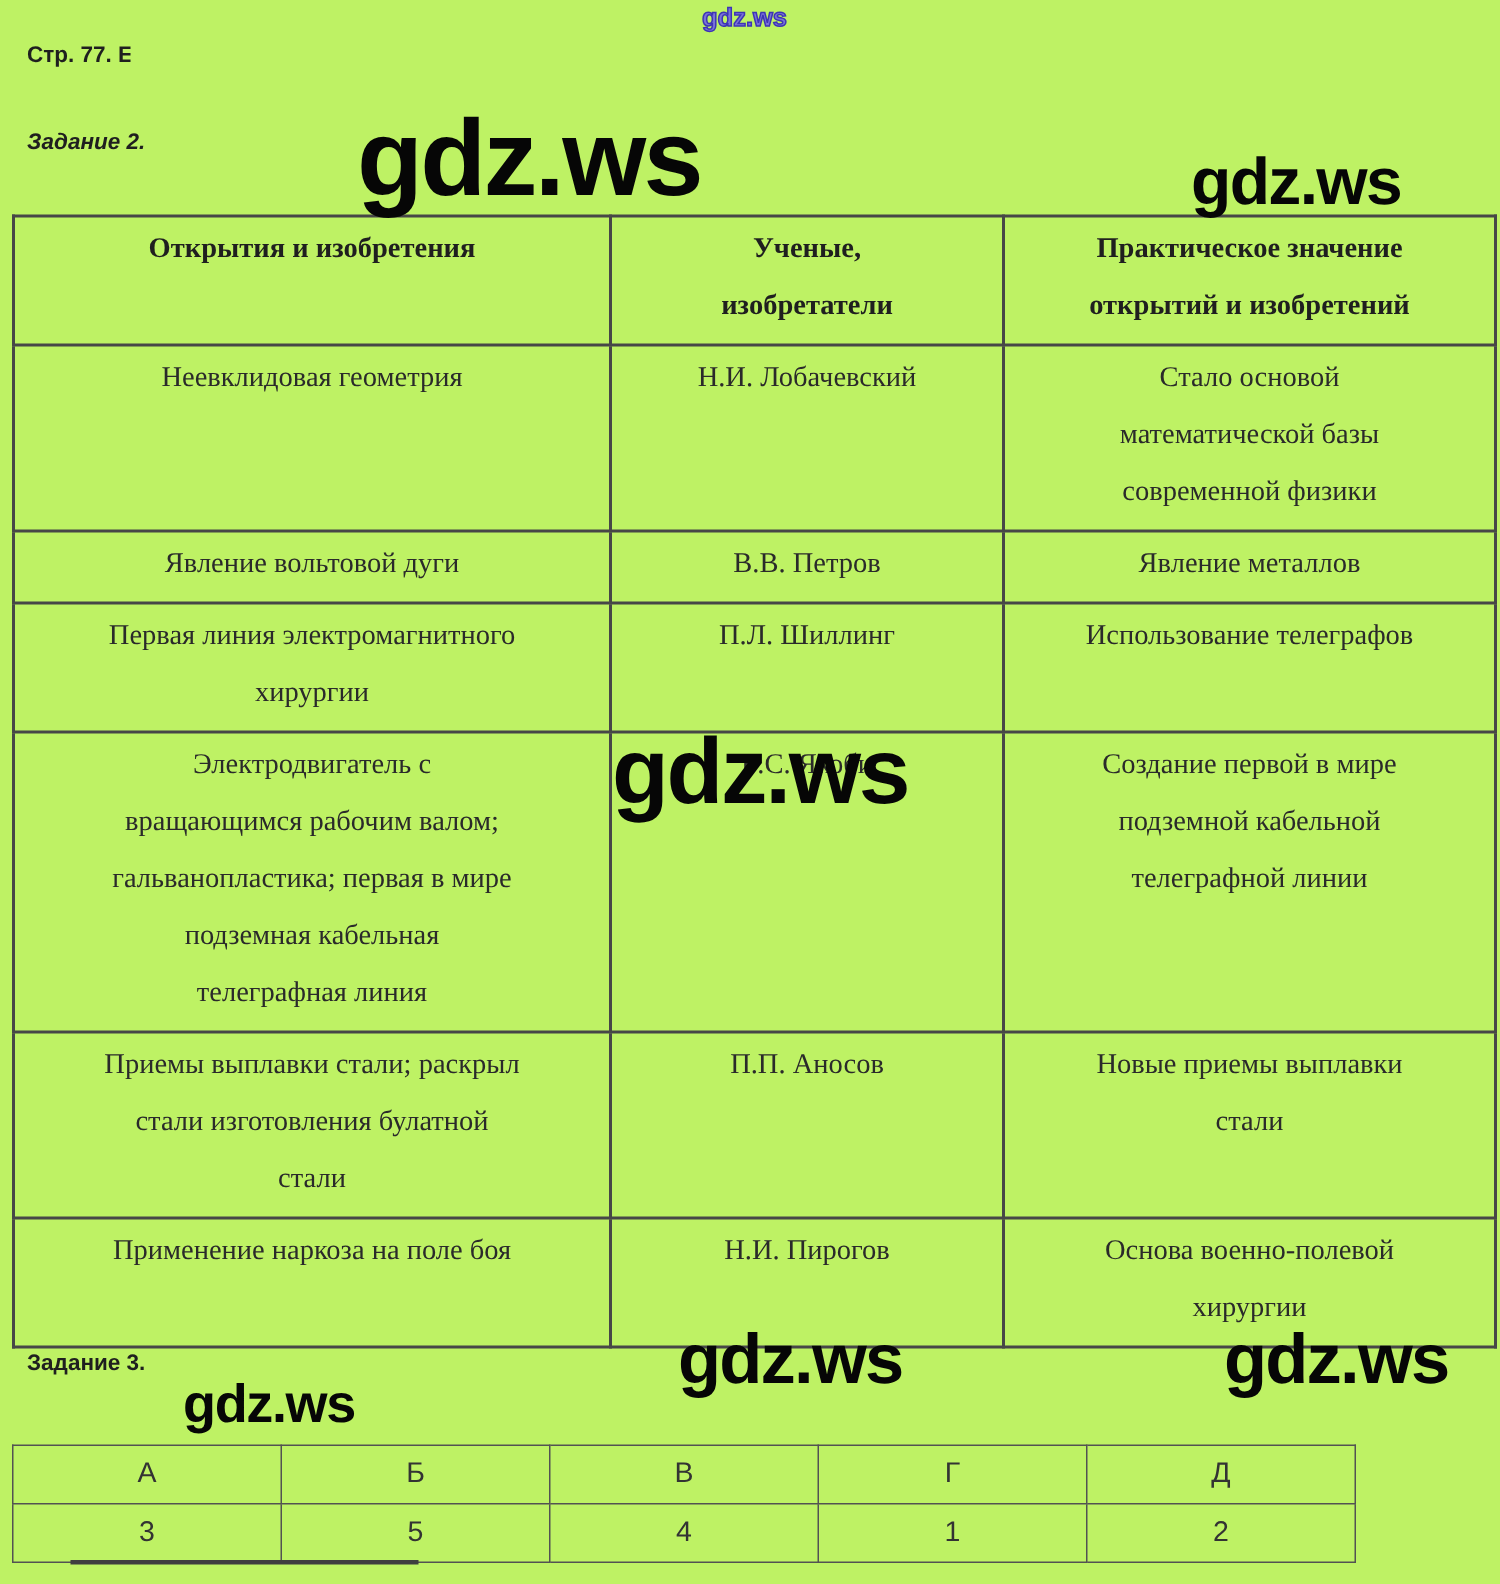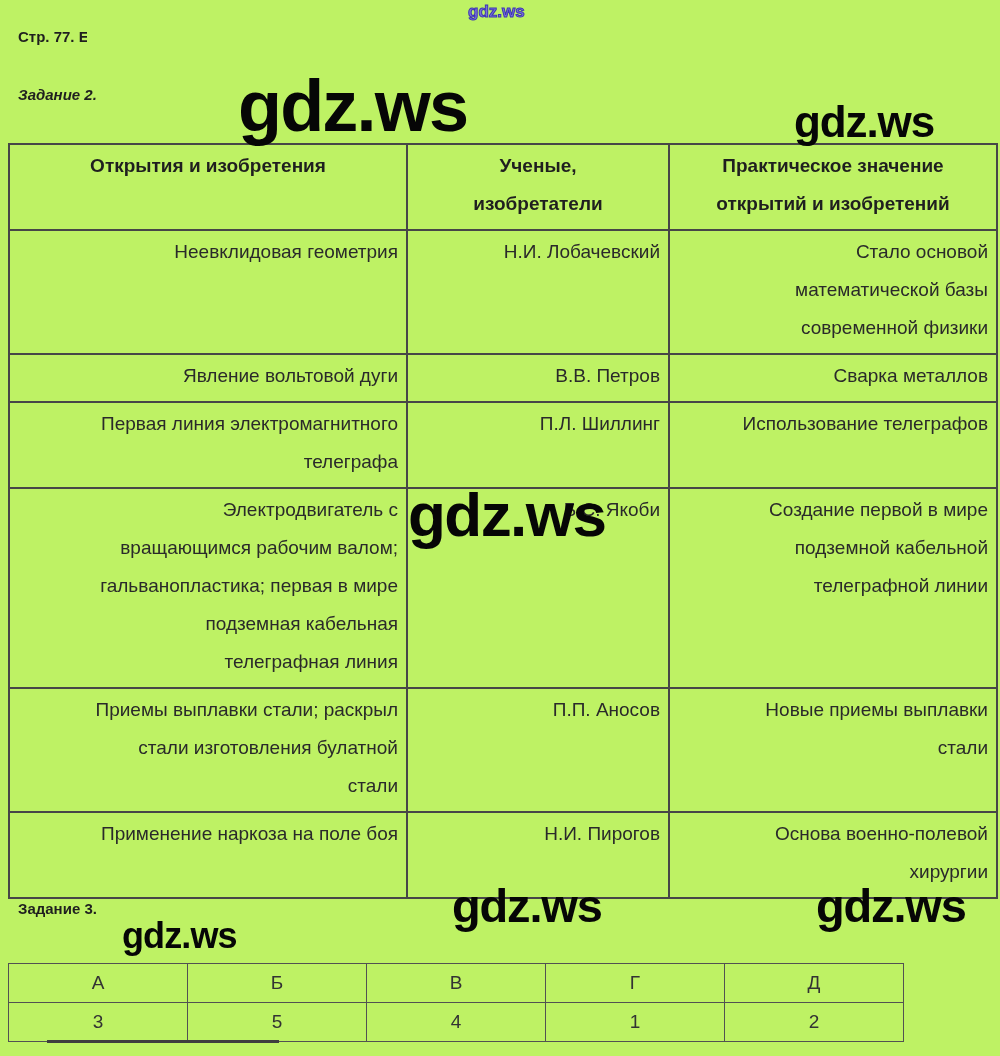--- a/index.html
+++ b/index.html
@@ -23,21 +23,21 @@
   .wm-b-small{font-size:36px;}
 
   
   table.t2{border-collapse:collapse;table-layout:fixed;width:988px;}
   table.t2 td,table.t2 th{
     border:2px solid #474747;vertical-align:top;text-align:center;
     padding:2px 8px 6px 8px;font-size:19px;line-height:38px;white-space:pre-line;
     overflow:hidden;
   }
   table.t2 th{font-weight:bold;color:#1f1f1f;}
-  table.t2 td{font-weight:normal;color:#2a2a2a;text-align:right;}
+  table.t2 td{font-weight:normal;color:#2a2a2a;}
 
   
   table.t3{border-collapse:collapse;table-layout:fixed;width:895px;}
   table.t3 td{
     border:1.5px solid #525252;text-align:center;vertical-align:middle;
     font-size:19px;color:#333;height:38px;padding:0;line-height:20px;
   }
   .bottom-dark-seg{position:absolute;left:47px;top:1040px;width:232px;height:3px;background:#3f3f3f;}
 </style>
 </head>
@@ -53,21 +53,21 @@
   <div class="wm wm-b-right" style="left:816px;top:882px;">gdz.ws</div>
   <div class="wm wm-b-small" style="left:122px;top:918px;">gdz.ws</div>
 
   <div class="abs heading" style="left:18px;top:28px;">
     <span>Стр. 77.</span>
     <span class="clip-letter">Е</span>
   </div>
 
   <div class="abs heading" style="left:18px;top:86px;font-style:italic;">Задание 2.</div>
 
-  <div class="abs" style="left:8px;top:143px;">
+  <div class="abs" style="left:8px;top:143px;font-family:Liberation Serif, serif;">
     <table class="t2">
       <colgroup>
           <col style="width:398px">
           <col style="width:262px">
           <col style="width:328px">
         </colgroup>
       <tbody>
           <tr style="height:77px">
         <th>Открытия и изобретения</th>
         <th>Ученые,
@@ -78,25 +78,25 @@
       <tr style="height:116px">
         <td>Неевклидовая геометрия</td>
         <td>Н.И. Лобачевский</td>
         <td>Стало основой
 математической базы
 современной физики</td>
       </tr>
       <tr style="height:36px">
         <td>Явление вольтовой дуги</td>
         <td>В.В. Петров</td>
-        <td>Сварка металлов</td>
+        <td>Явление металлов</td>
       </tr>
       <tr style="height:74px">
         <td>Первая линия электромагнитного
-телеграфа</td>
+хирургии</td>
         <td>П.Л. Шиллинг</td>
         <td>Использование телеграфов</td>
       </tr>
       <tr style="height:192px">
         <td>Электродвигатель с
 вращающимся рабочим валом;
 гальванопластика; первая в мире
 подземная кабельная
 телеграфная линия</td>
         <td>Б.С. Якоби</td>

